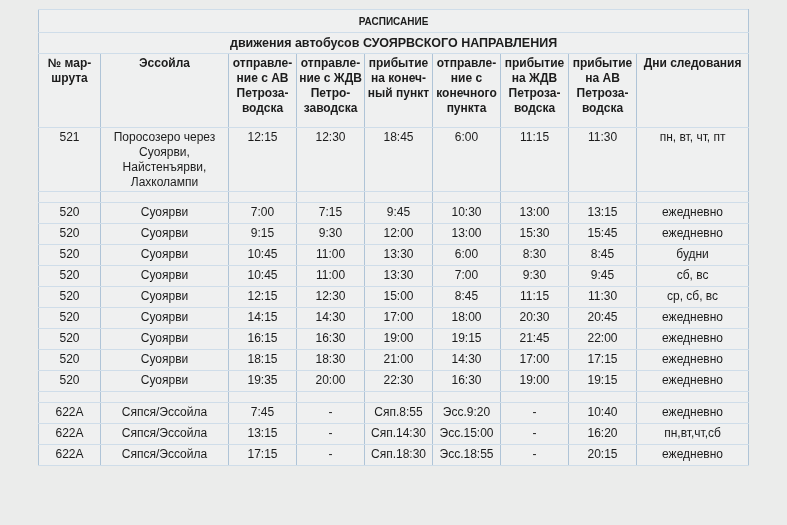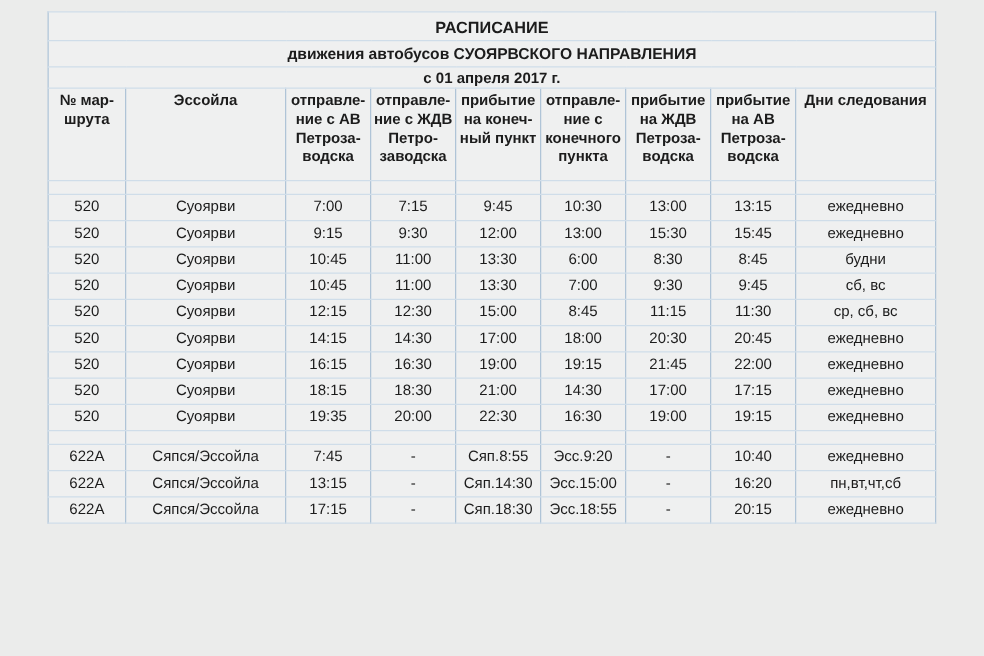--- a/index.html
+++ b/index.html
@@ -27,21 +27,21 @@
     border-left: 1px solid #afc4d7;
     border-right: 1px solid #afc4d7;
     border-top: 1px solid #cfdde9;
     border-bottom: 1px solid #cfdde9;
     text-align: center;
     padding: 1px 2px;
     overflow: hidden;
   }
   tr.title-row td {
     font-weight: bold;
-    font-size: 13px;
+    font-size: 10px;
     height: 20px;
     vertical-align: middle;
   }
   tr.title-row-2 td { font-size: 12.5px; height: 18px; margin-top: 42px; }
   tr.title-row-3 td { font-size: 12px; height: 14px; }
   tr.header-row th {
     font-weight: bold;
     font-size: 12px;
     line-height: 15px;
     vertical-align: top;
@@ -75,23 +75,20 @@
       <col style="width: 68px;">
       <col style="width: 68px;">
       <col style="width: 112px;">
     </colgroup>
   <thead>
     <tr class="title-row">
       <td colspan="9">РАСПИСАНИЕ</td>
     </tr>
     <tr class="title-row title-row-2">
       <td colspan="9">движения автобусов СУОЯРВСКОГО НАПРАВЛЕНИЯ</td>
-    </tr>
-    <tr class="title-row title-row-3">
-      <td colspan="9">с 01 апреля 2017 г.</td>
     </tr>
     <tr class="header-row">
         <th>№ мар-
 шрута</th>
         <th>Эссойла</th>
         <th>отправле-
 ние с АВ
 Петроза-
 водска</th>
         <th>отправле-
@@ -110,20 +107,31 @@
 Петроза-
 водска</th>
         <th>прибытие
 на АВ
 Петроза-
 водска</th>
         <th>Дни следования</th>
       </tr>
   </thead>
   <tbody>
+      <tr class="data-row">
+        <td>521</td>
+        <td>Поросозеро через Суоярви, Найстенъярви, Лахколампи</td>
+        <td>12:15</td>
+        <td>12:30</td>
+        <td>18:45</td>
+        <td>6:00</td>
+        <td>11:15</td>
+        <td>11:30</td>
+        <td>пн, вт, чт, пт</td>
+      </tr>
       <tr class="data-row spacer">
         <td></td>
         <td></td>
         <td></td>
         <td></td>
         <td></td>
         <td></td>
         <td></td>
         <td></td>
         <td></td>

